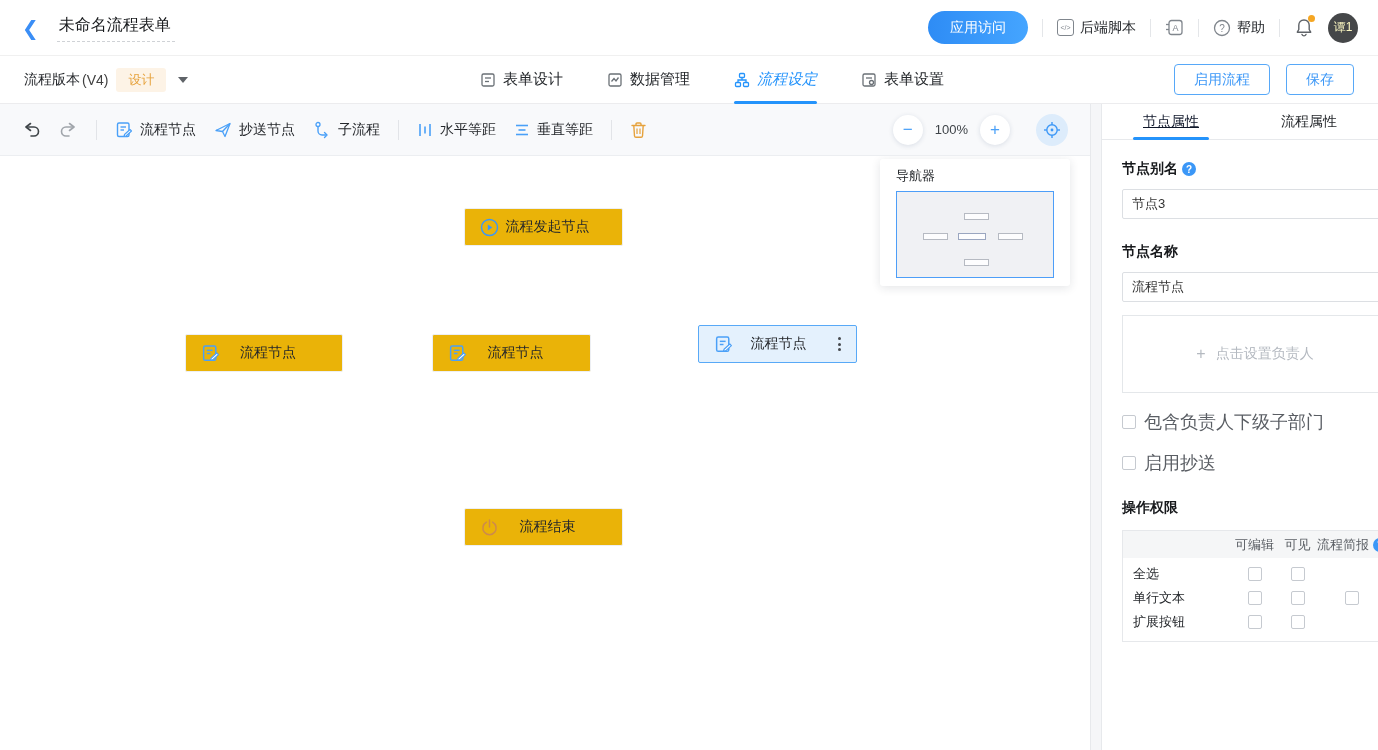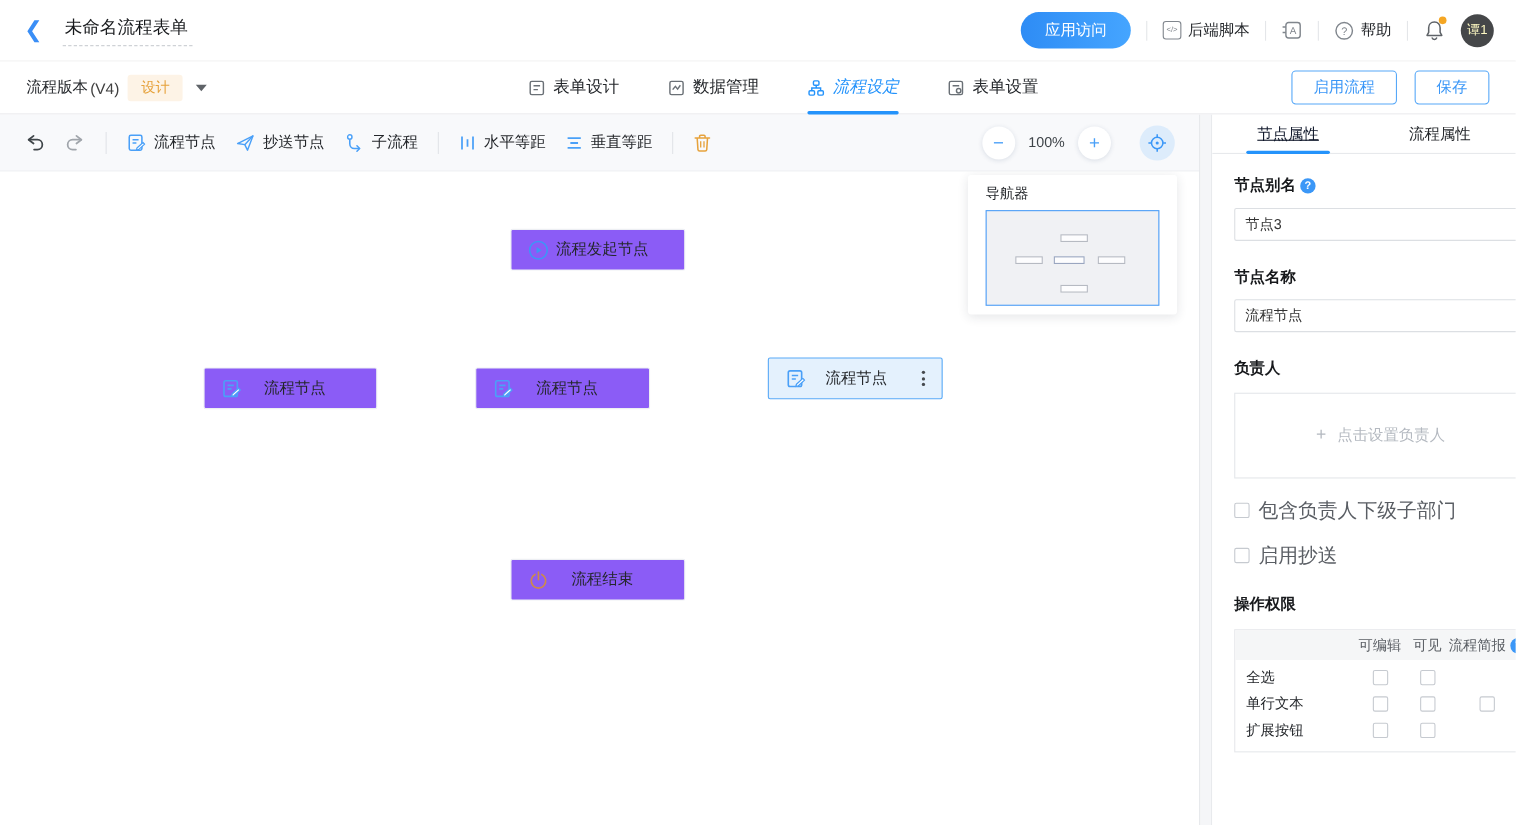--- a/index.html
+++ b/index.html
@@ -59,21 +59,21 @@
   .zoom-group { margin-left:auto; display:flex; align-items:center; gap:12px; }
   .circle-btn { width:30px; height:30px; border-radius:50%; background:#fff; border:none;
     box-shadow:0 1px 5px rgba(31,58,102,.14); color:#4aa0f8; font-size:17px; cursor:pointer;
     display:flex; align-items:center; justify-content:center; line-height:1; }
   .zoom-pct { font-size:13px; color:#3f4449; }
   .target-btn { width:32px; height:32px; border-radius:50%; background:#ddecfb; border:none;
     display:flex; align-items:center; justify-content:center; cursor:pointer; margin-left:14px; }
 
   
   .canvas { position:relative; flex:1; background:#fff; overflow:hidden; }
-  .node { position:absolute; height:38px; width:159px; background:#8b5cf6;
+  .node { position:absolute; height:38px; width:159px; background:#eab308;
     border:1px solid #edeff3; border-radius:2px; display:flex; align-items:center;
     font-size:14px; color:#24272b; cursor:pointer; }
   .node .nicon { margin-left:15px; display:flex; }
   .node .nlabel { flex:1; text-align:center; margin-right:26px; }
   .node.selected { background:#e4f1fd; border:1px solid #58a9f7; }
   .node.selected .nlabel { margin-right:6px; }
   .dots { width:18px; display:flex; flex-direction:column; align-items:center; gap:2.5px; margin-right:8px; }
   .dots i { width:3px; height:3px; border-radius:50%; background:#45494e; }
 
   
@@ -382,23 +382,20 @@
         <span class="help-dot">?</span>
       </div>
       <input class="tinput" type="text" value="节点3" style="">
 
       <div class="field-label sec-gap">
         <span>节点名称</span>
       </div>
       <input class="tinput" type="text" value="流程节点" style="">
 
 
-      <div class="field-label sec-gap">
-        <span>负责人</span>
-      </div>
       <div class="assignee-box">
         <span class="plus">+</span>
         <span>点击设置负责人</span>
       </div>
 
       <div class="cb-row">
         <span class="cb"></span>
         <span>包含负责人下级子部门</span>
       </div>
       <div class="cb-row">

